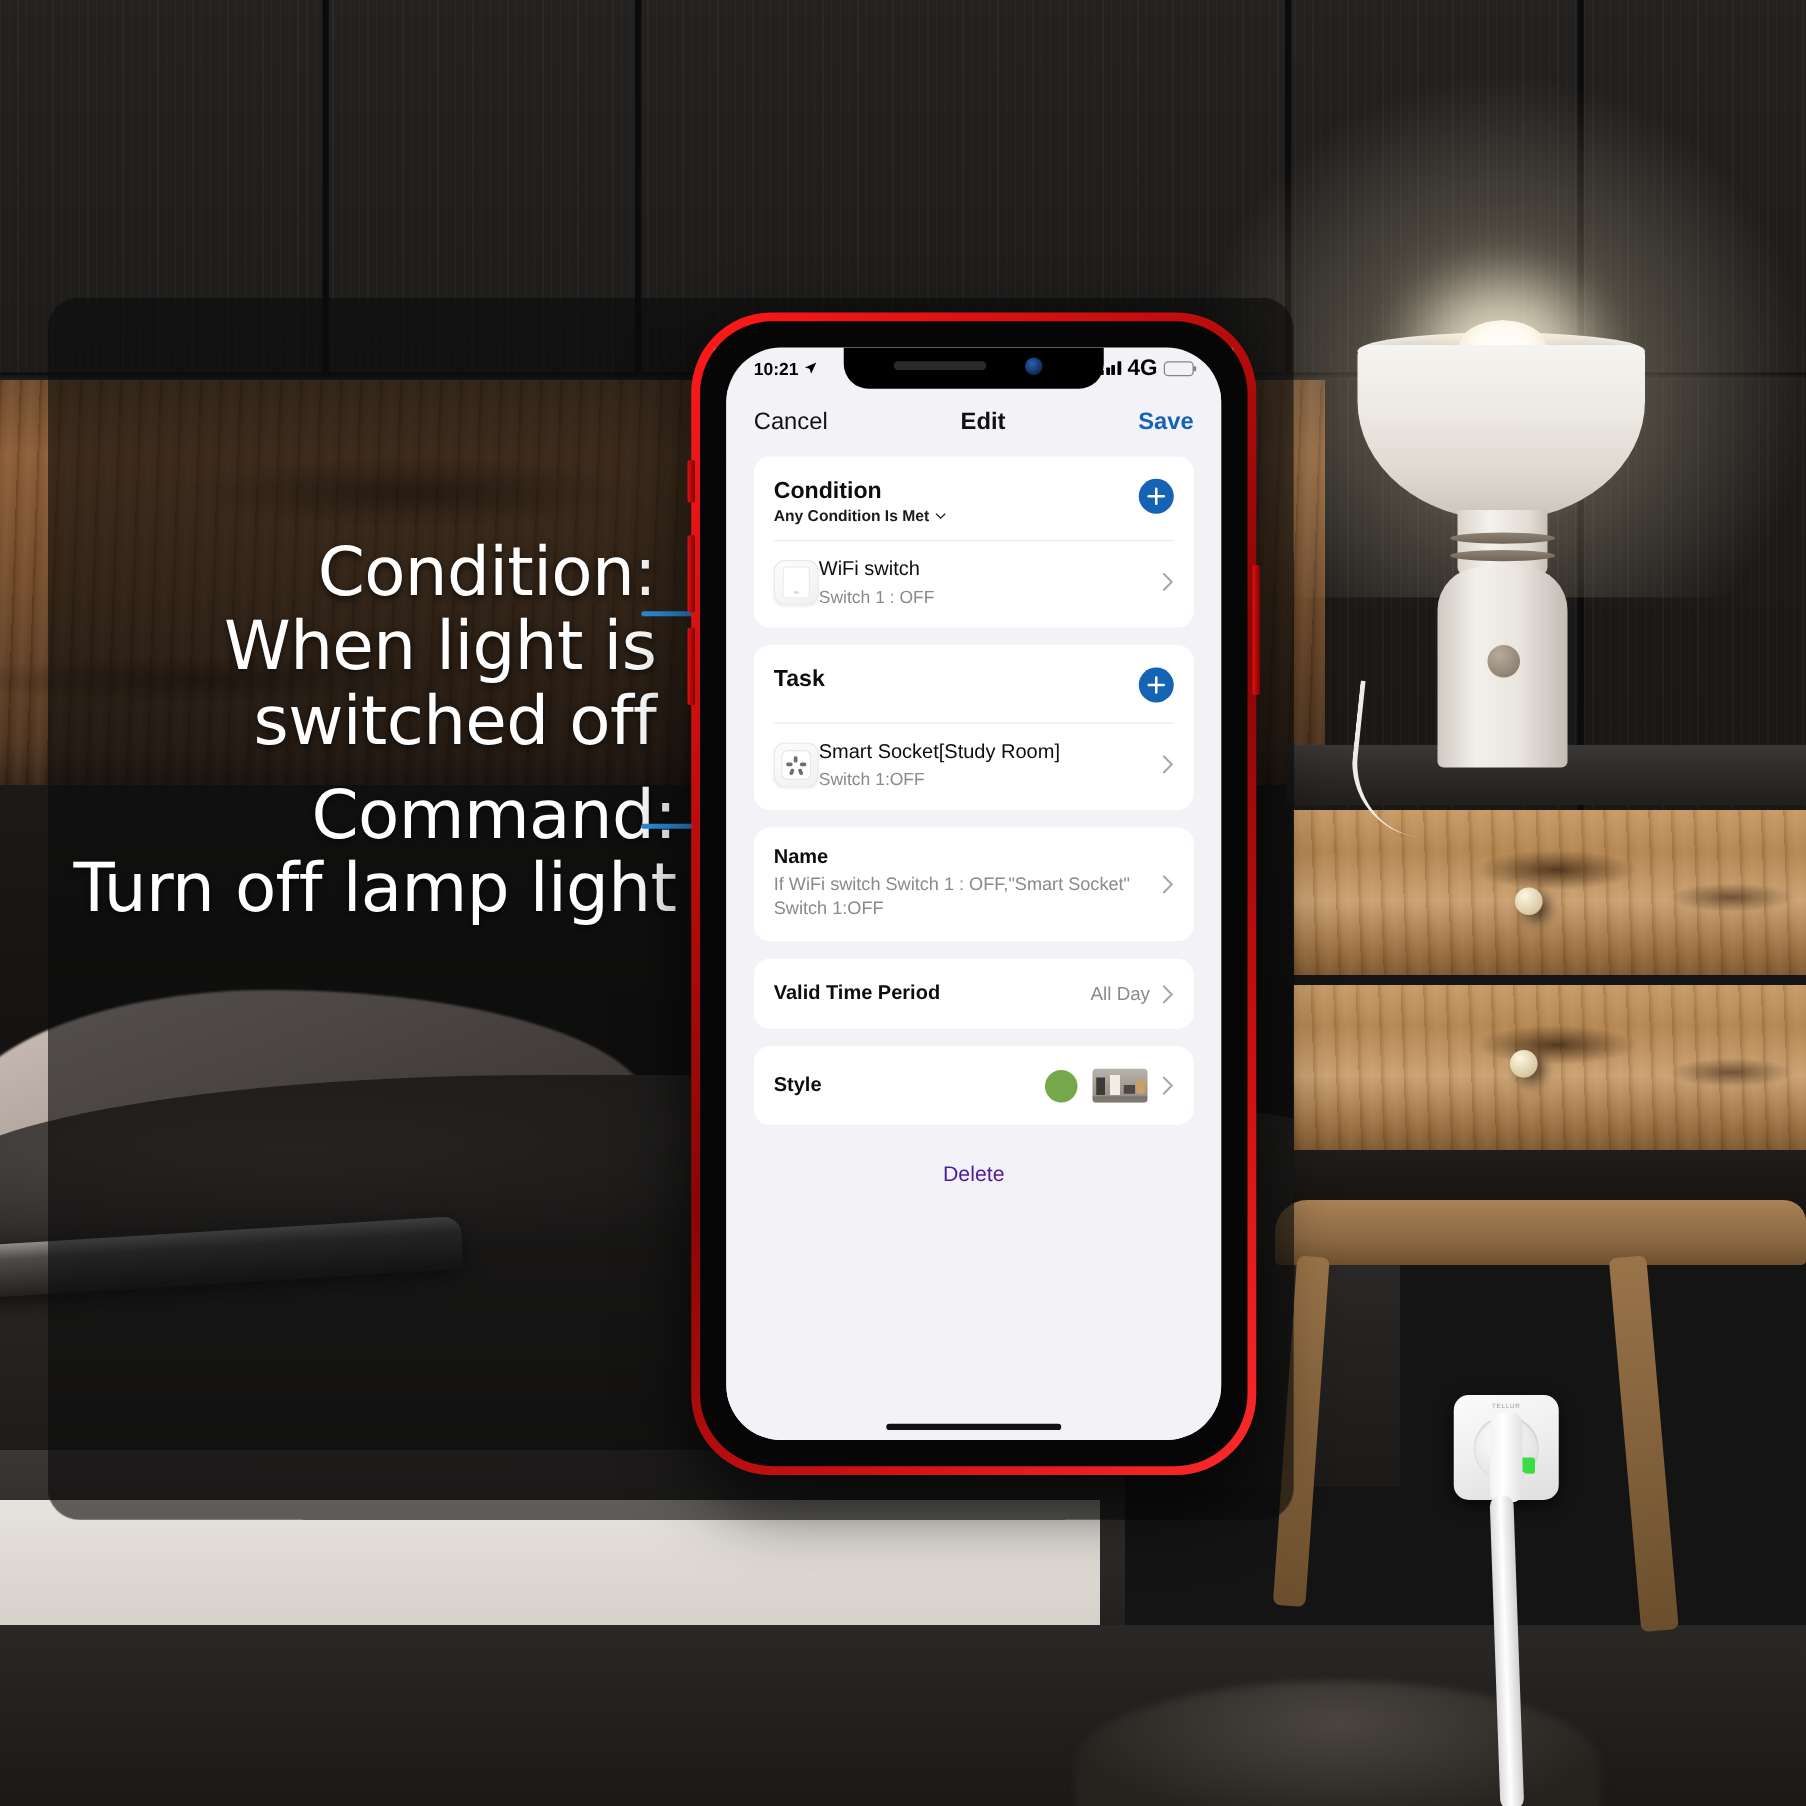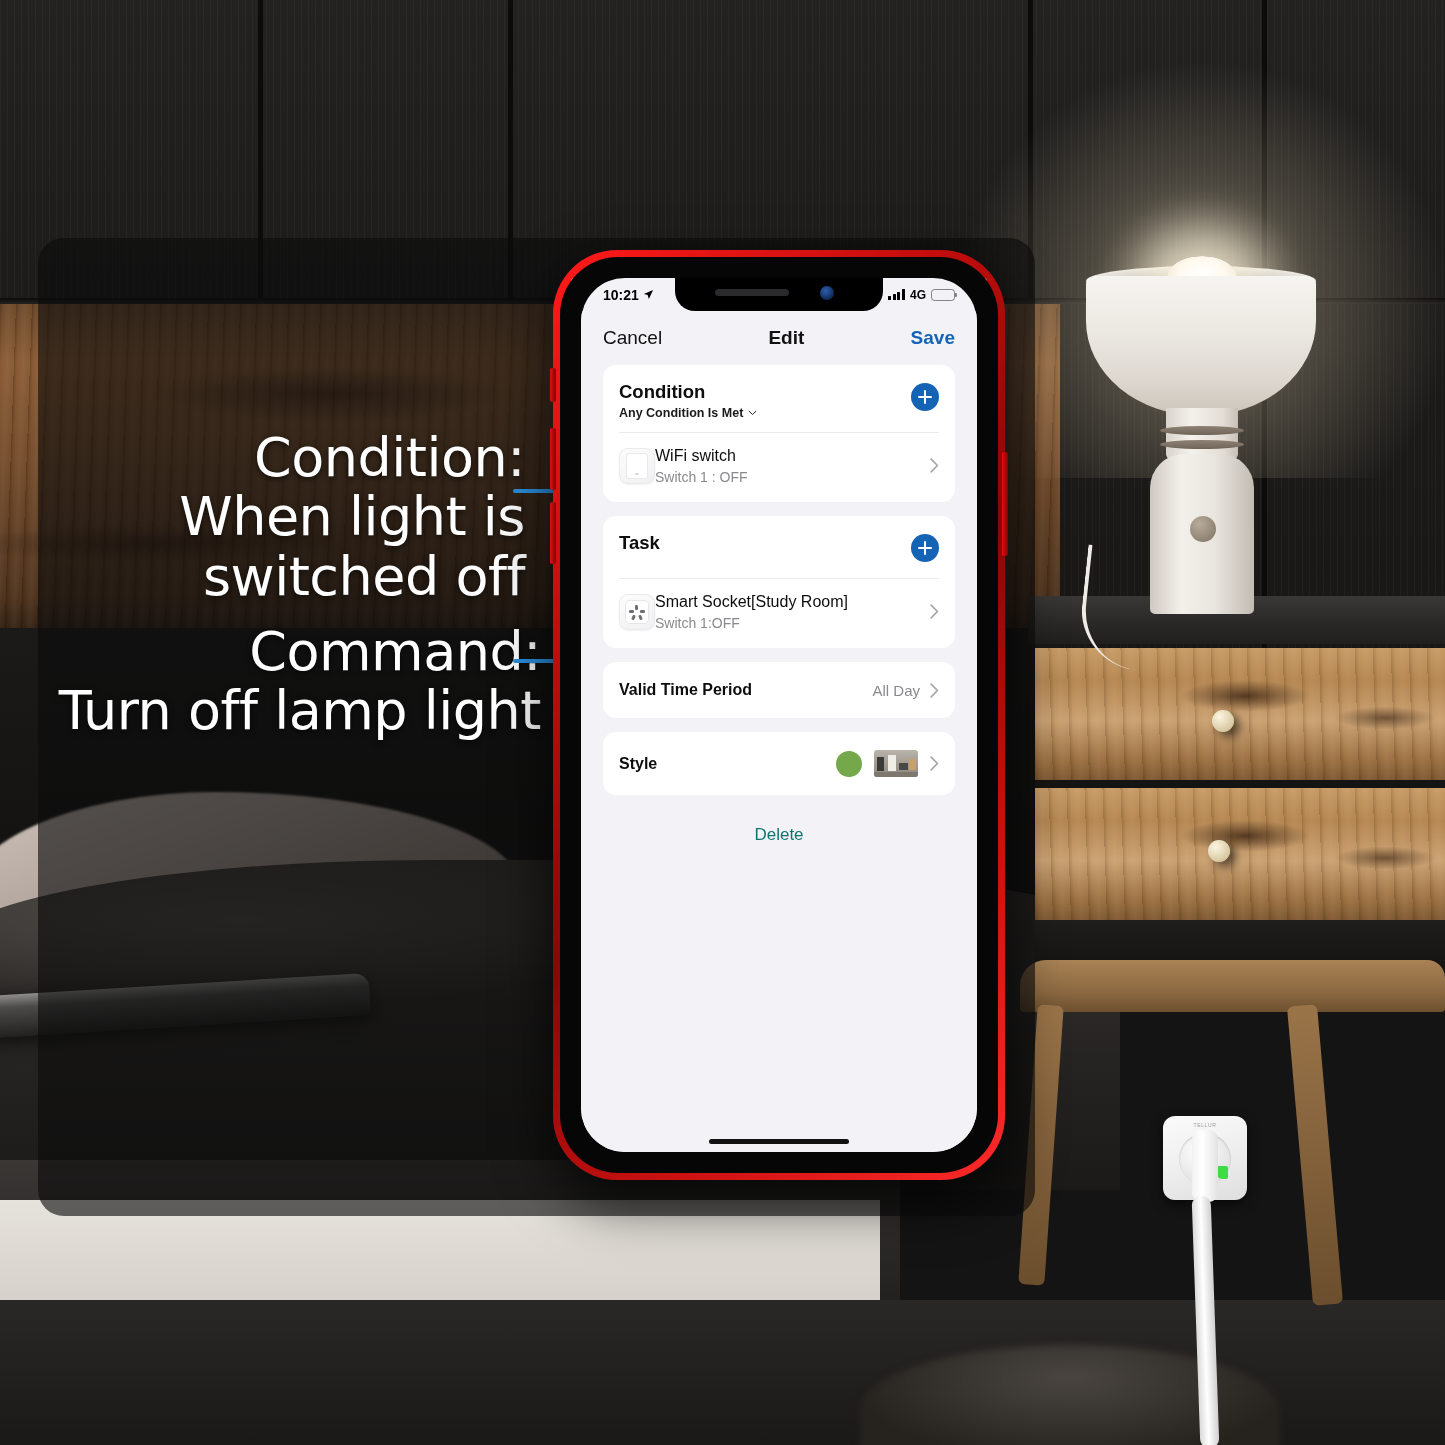--- a/index.html
+++ b/index.html
@@ -286,21 +286,21 @@
     display:flex; align-items:center; justify-content:space-between;
     padding:0 22px; font-size:14px; font-weight:700; color:#000;
   }
   .sb-left { display:flex; align-items:center; gap:4px; }
   .sb-right { display:flex; align-items:center; gap:5px; }
   .loc-arrow { display:inline-block; width:11px; height:11px; }
   .bars { display:flex; align-items:flex-end; gap:1.5px; height:11px; }
   .bars i { width:3px; background:#000; border-radius:.6px; display:block; }
   .bars i:nth-child(1){height:4px;} .bars i:nth-child(2){height:6px;}
   .bars i:nth-child(3){height:8.5px;} .bars i:nth-child(4){height:11px;}
-  .net { font-size:12px; font-weight:700; }
+  .net { font-size:18px; font-weight:700; }
   .battery {
     width:24px; height:12px; border:1.4px solid rgba(0,0,0,.45);
     border-radius:3.5px; position:relative; padding:1.4px;
   }
   .battery .fill { height:100%; width:88%; background:#000; border-radius:1.6px; }
   .battery .cap {
     position:absolute; right:-3.4px; top:3.6px; width:2px; height:4.2px;
     background:rgba(0,0,0,.45); border-radius:0 1px 1px 0;
   }
 
@@ -396,21 +396,21 @@
   .style-thumb .t3 { position:absolute; left:25px; top:13px; width:9px; height:7px; background:#4a4844; }
   .style-thumb .t4 { position:absolute; left:35px; top:9px; width:7px; height:11px; background:#c8a06a; }
   .style-thumb .t5 { position:absolute; left:0; bottom:0; width:100%; height:5px; background:#7d776e; }
 
   
   .vt-card { padding:19px 16px; display:flex; align-items:center; gap:10px; }
   .vt-label { flex:1; font-size:16px; font-weight:700; color:#0d0d0d; }
   .vt-value { font-size:15px; color:#8a8a8e; }
 
   .delete-row { text-align:center; padding:16px 0 0 0; }
-  .delete-txt { font-size:17px; color:#0f766e; }
+  .delete-txt { font-size:17px; color:#4c1d95; }
 
   .home-ind {
     position:absolute; left:50%; transform:translateX(-50%); bottom:8px;
     width:140px; height:5px; background:#111; border-radius:3px; z-index:7;
   }
 </style>
 </head>
 <body>
 
 <div id="scene">
@@ -572,20 +572,29 @@
               <div class="dev-text">
                 <div class="dev-title">Smart Socket[Study Room]</div>
                 <div class="dev-sub">Switch 1:OFF</div>
               </div>
               <svg class="chev" viewBox="0 0 9 15">
                 <path d="M1.2 1.2 L7.4 7.5 L1.2 13.8" stroke="#3c3c43" stroke-width="1.7" fill="none" stroke-linecap="round" stroke-linejoin="round"></path>
               </svg>
             </div>
           </div>
 
+          <div class="card name-card">
+            <div class="name-body">
+              <div class="name-label">Name</div>
+              <div class="name-value">If WiFi switch Switch 1 : OFF,"Smart Socket" Switch 1:OFF</div>
+            </div>
+            <svg class="chev" viewBox="0 0 9 15">
+              <path d="M1.2 1.2 L7.4 7.5 L1.2 13.8" stroke="#3c3c43" stroke-width="1.7" fill="none" stroke-linecap="round" stroke-linejoin="round"></path>
+            </svg>
+          </div>
 
           <div class="card vt-card">
             <div class="vt-label">Valid Time Period</div>
             <div class="vt-value">All Day</div>
             <svg class="chev" viewBox="0 0 9 15">
               <path d="M1.2 1.2 L7.4 7.5 L1.2 13.8" stroke="#3c3c43" stroke-width="1.7" fill="none" stroke-linecap="round" stroke-linejoin="round"></path>
             </svg>
           </div>
 
           <div class="card style-card">

